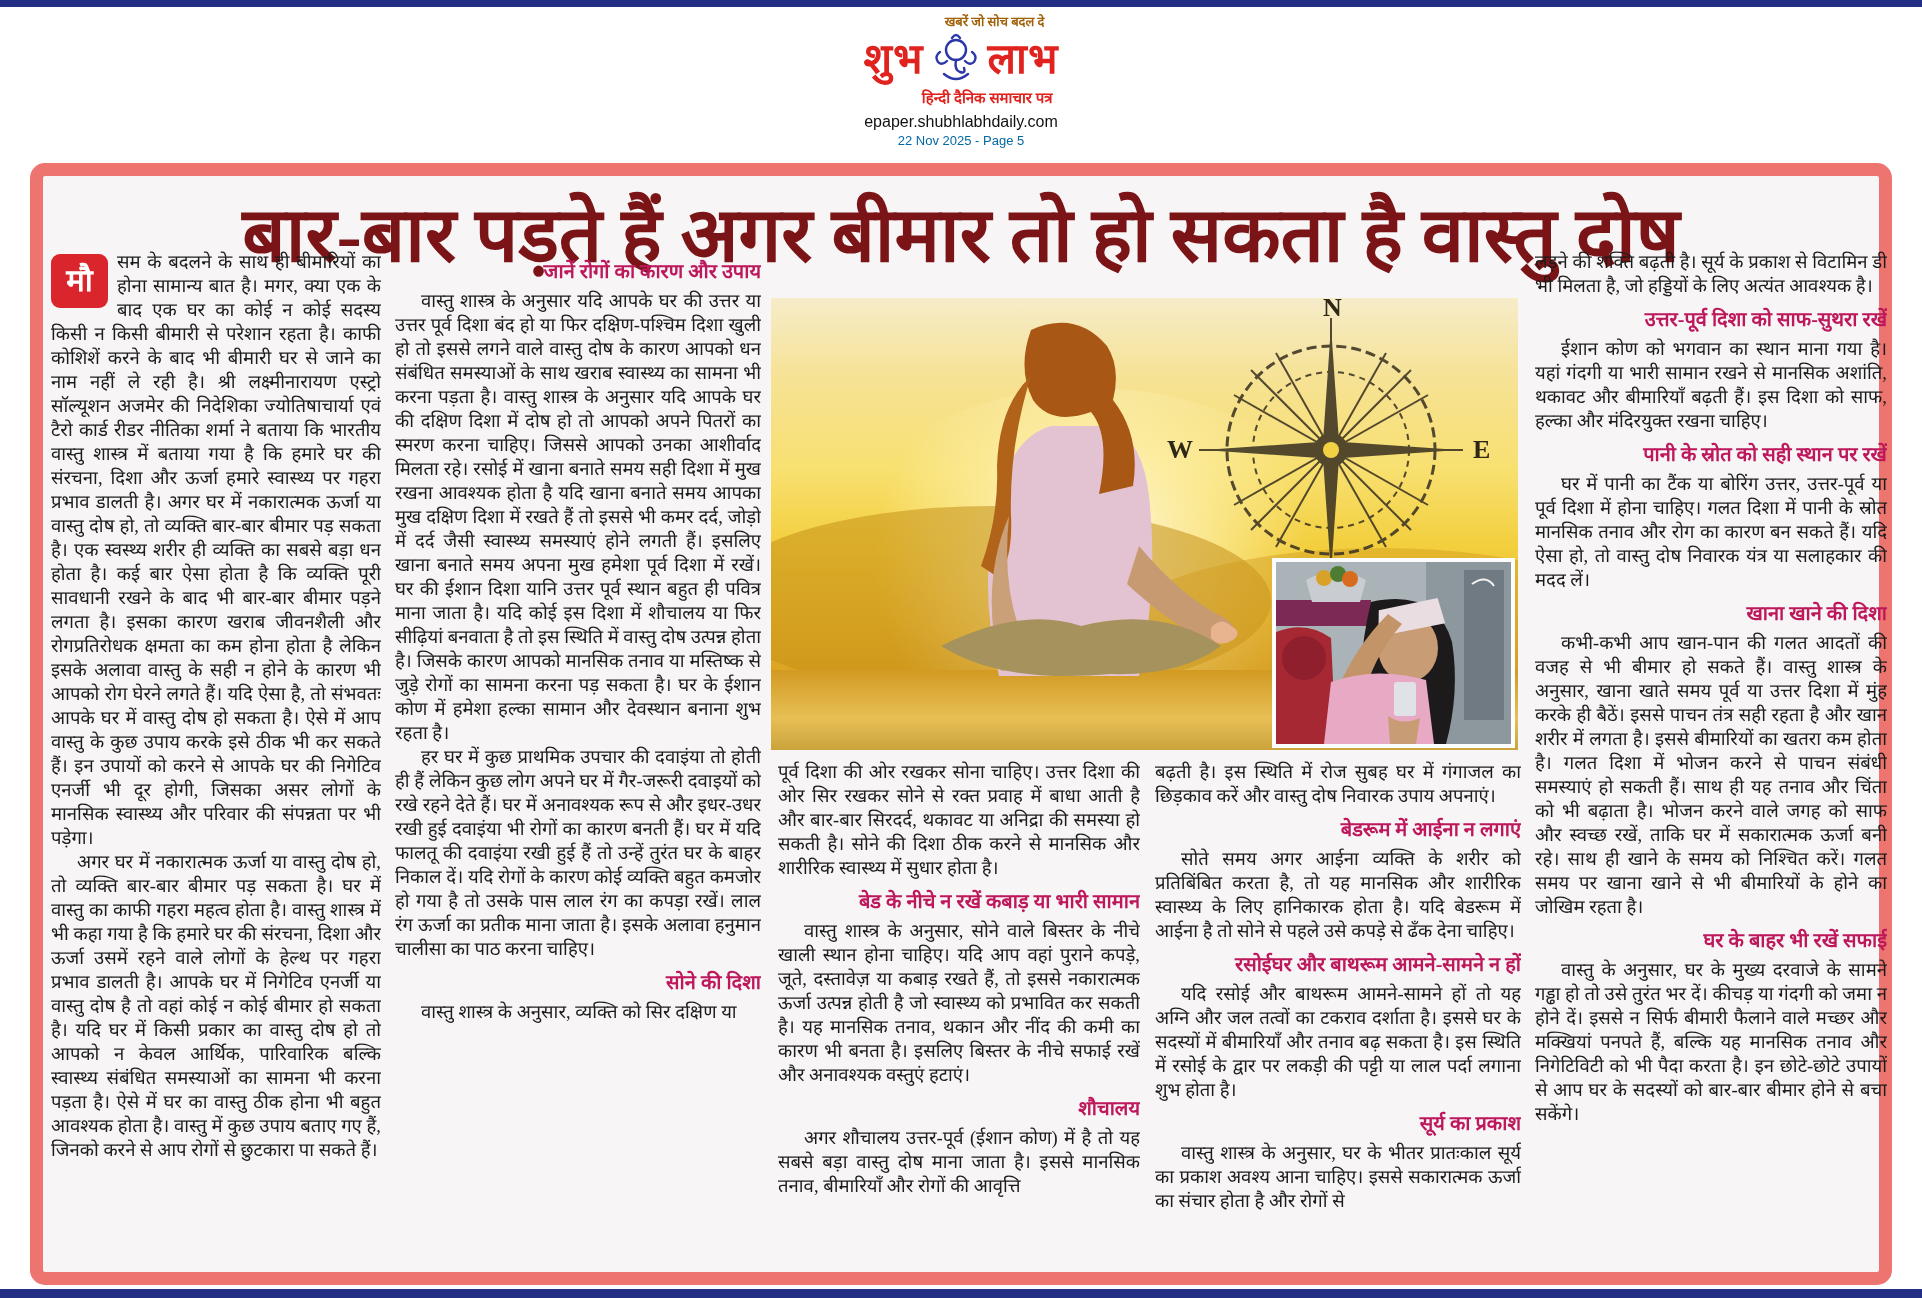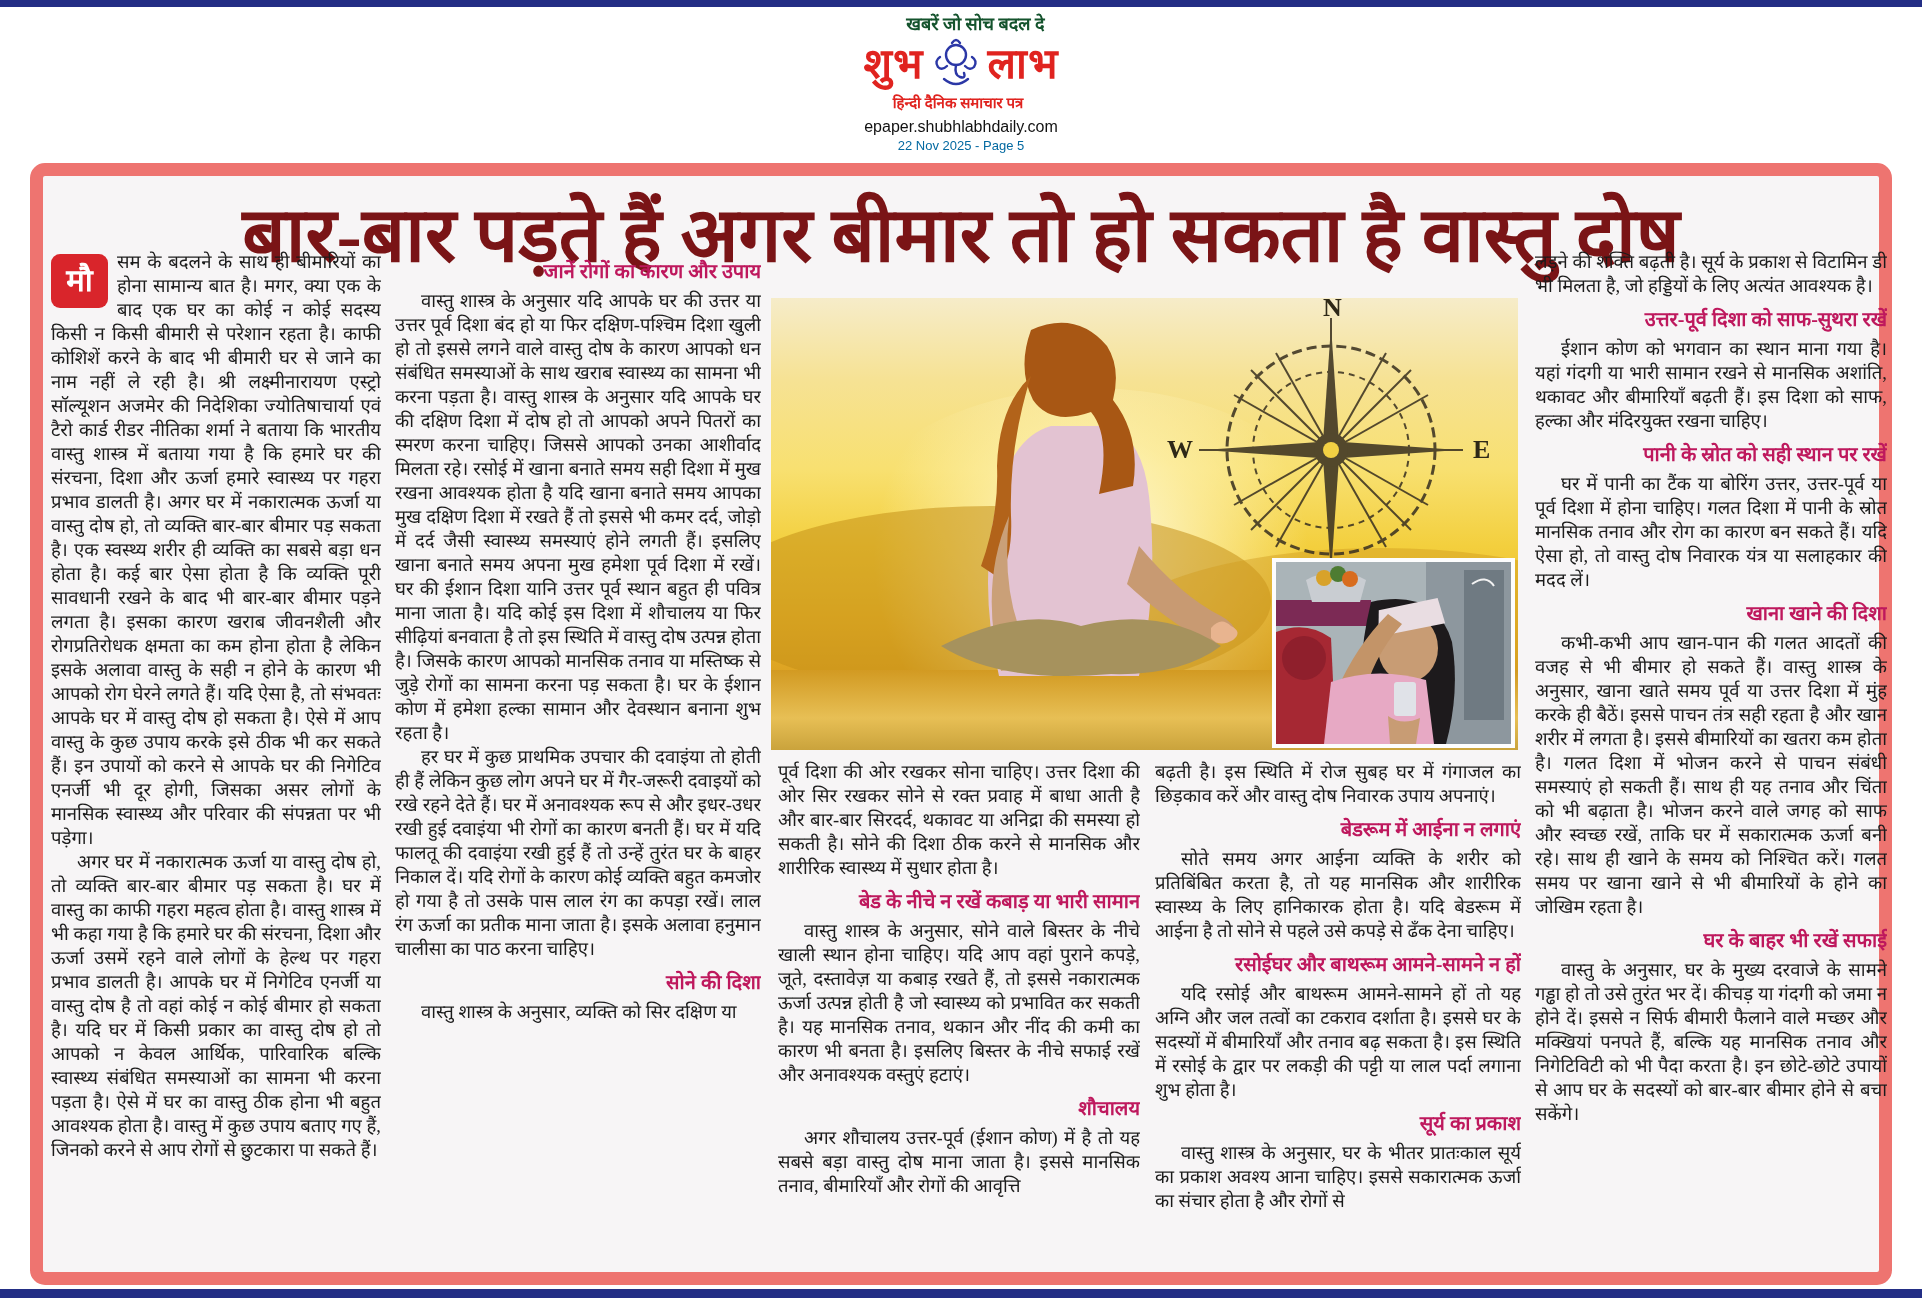--- a/index.html
+++ b/index.html
@@ -5,25 +5,25 @@
   * { margin:0; padding:0; box-sizing:border-box; }
   html,body { width:1922px; height:1298px; }
   body { position:relative; background:#ffffff; font-family:"Liberation Serif","DejaVu Sans",serif; color:#141414; overflow:hidden; }
 
   .topbar    { position:absolute; left:0; top:0; width:1922px; height:7px; background:#232e85; }
   .bottombar { position:absolute; left:0; top:1289px; width:1922px; height:9px; background:#232e85; }
 
   
   .masthead { position:absolute; left:0; top:7px; width:1922px; height:156px; text-align:center; }
   .logo-wrap { display:inline-block; margin-top:8px; line-height:1; }
-  .tagline { font-size:18px; font-weight:bold; color:#14532d; text-align:right; padding-right:14px; margin-bottom:2px; font-family:"Liberation Serif",serif; }
+  .tagline { font-size:13px; font-weight:bold; color:#a16207; text-align:right; padding-right:14px; margin-bottom:2px; font-family:"Liberation Serif",serif; }
   .logo-row { display:flex; align-items:center; justify-content:center; gap:6px; }
   .logo-txt { font-size:42px; font-weight:bold; color:#e0231f; letter-spacing:1px; }
   .ganesh { display:inline-block; width:52px; height:58px; }
-  .logo-sub { font-size:15px; font-weight:bold; color:#e0231f; text-align:center; padding-right:6px; margin-top:3px; }
+  .logo-sub { font-size:15px; font-weight:bold; color:#e0231f; text-align:right; padding-right:6px; margin-top:3px; }
   .site { font-size:16px; color:#111; margin-top:6px; font-family:"Liberation Sans",sans-serif; }
   .dateline { font-size:13px; color:#0369a1; margin-top:2px; font-family:Liberation Sans, sans-serif; }
 
   
   .frame { position:absolute; left:30px; top:163px; width:1862px; height:1122px;
            border:13px solid #ee7470; background:#f7f5f6; border-radius:15px; }
   .headline { position:absolute; left:0; top:4px; width:100%; text-align:center;
               font-size:76px; font-weight:bold; color:#7a1416; letter-spacing:0px; white-space:nowrap; }
 
   .col { position:absolute; text-align:justify; font-size:18.5px; line-height:24px; color:#1b1b1b; overflow:hidden; }

